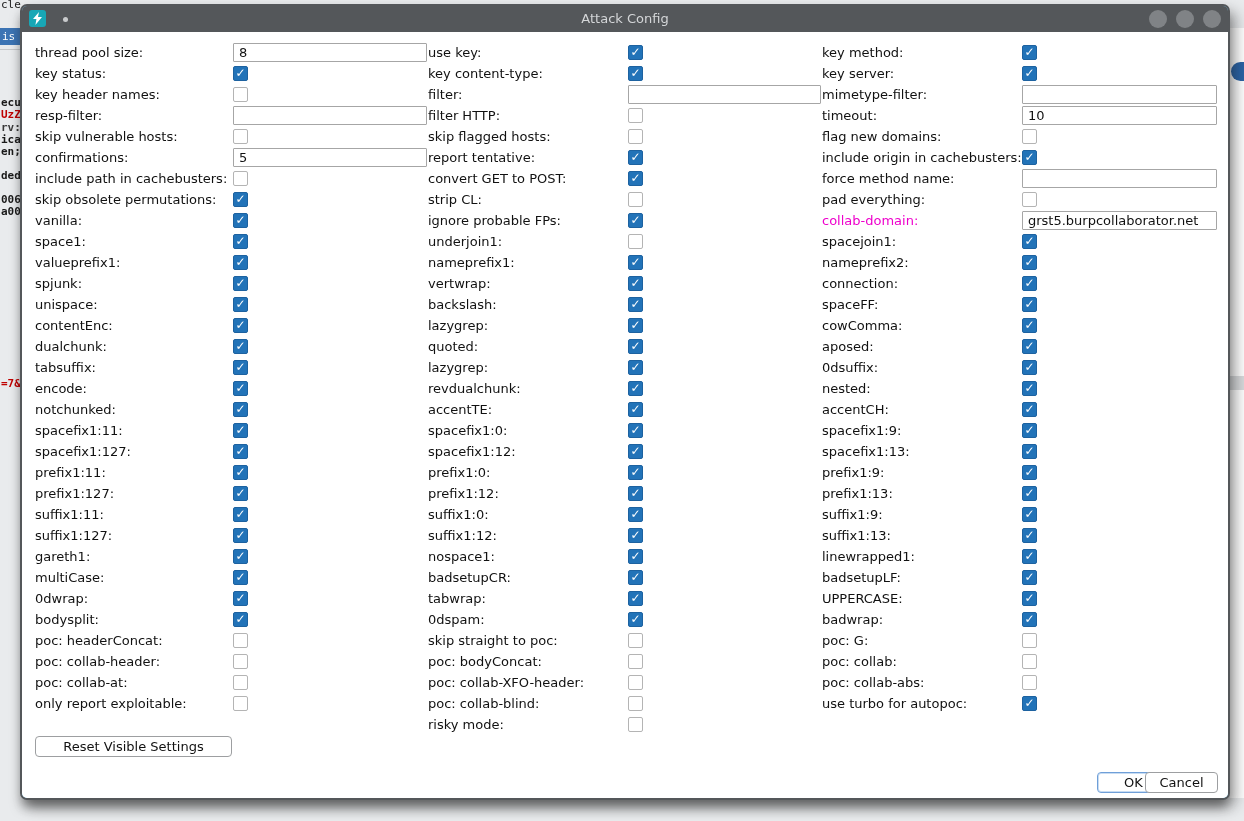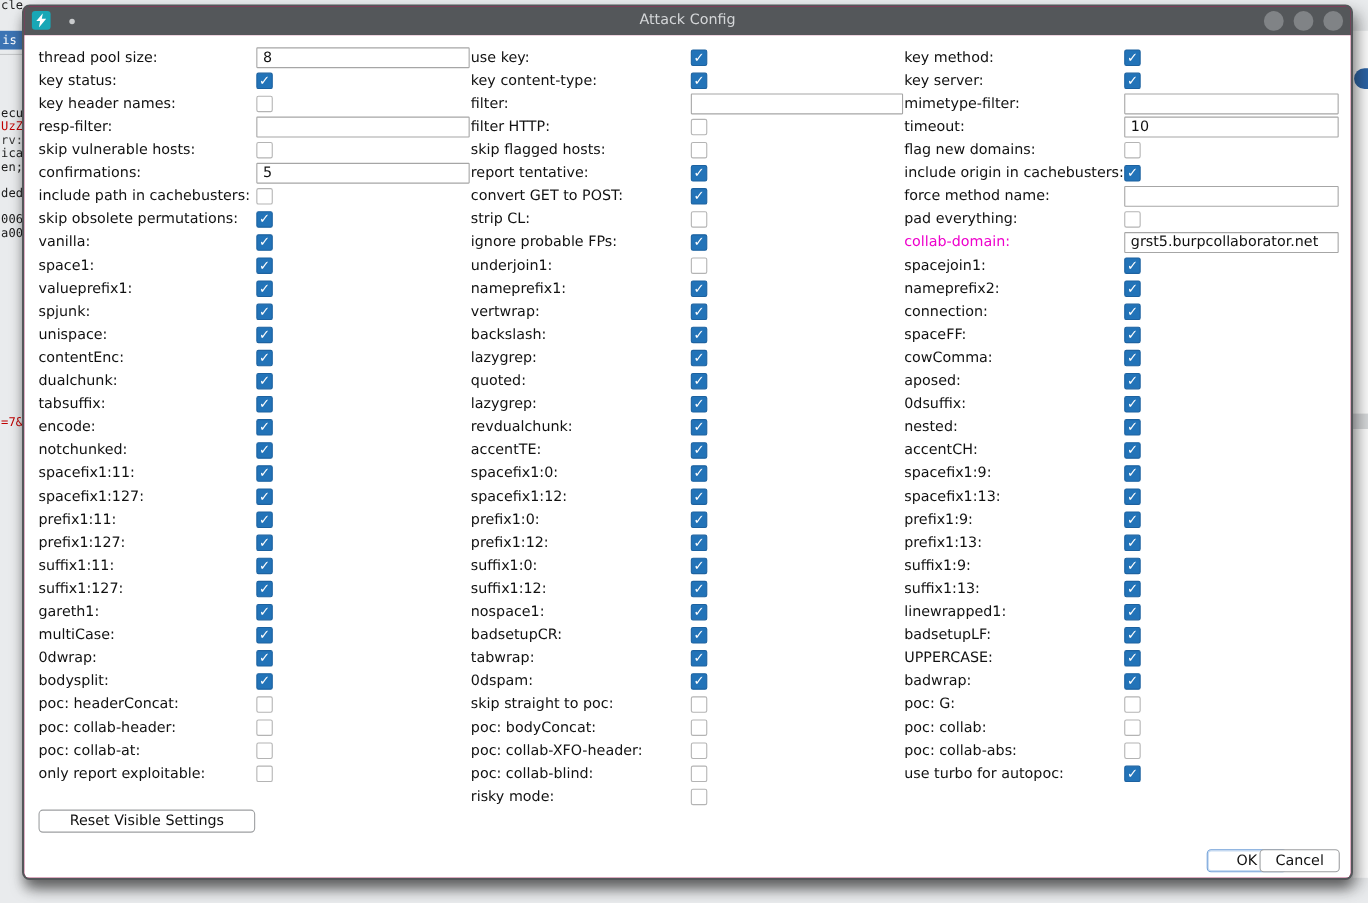--- a/index.html
+++ b/index.html
@@ -9,39 +9,39 @@
     overflow:hidden;
     background:#e9ebed;
     font-family:"DejaVu Sans","Liberation Sans",sans-serif;
     font-size:13px;color:#111;
   }
   
   .bg-topleft{position:absolute;left:1px;top:-2px;font-family:"DejaVu Sans Mono","Liberation Mono",monospace;font-size:11px;color:#222;}
   .bg-tab{position:absolute;left:0;top:28px;width:20px;height:17px;background:#3c74b4;color:#fff;
           font-family:"DejaVu Sans Mono","Liberation Mono",monospace;font-size:11px;line-height:17px;padding-left:2px;box-sizing:border-box;white-space:nowrap;overflow:hidden;}
   .bg-tabline{position:absolute;left:0;top:49px;width:20px;height:1px;background:#c6c8ca;}
-  .bg-left{position:absolute;left:0;top:0;width:20px;height:821px;margin:0;padding:0;list-style:none;}
+  .bg-left{position:absolute;left:0;top:0;width:20px;height:821px;margin:0;padding:0;list-style:none;font-weight:bold;}
   .bg-left span{position:absolute;left:1px;font-family:"DejaVu Sans Mono","Liberation Mono",monospace;font-size:11px;white-space:nowrap;}
   .bg-left span:nth-child(1){top:96px}
   .bg-left span:nth-child(2){top:108px}
   .bg-left span:nth-child(3){top:121px}
   .bg-left span:nth-child(4){top:133px}
   .bg-left span:nth-child(5){top:145px}
   .bg-left span:nth-child(6){top:169px}
   .bg-left span:nth-child(7){top:193px}
   .bg-left span:nth-child(8){top:205px}
   .bg-left span:nth-child(9){top:377px}
   .bg-right{position:absolute;right:0;top:28px;width:14px;height:770px;background:#ffffff;}
   .bg-right .pill{position:absolute;right:0;top:34px;width:13px;height:19px;background:#2a63a6;border-radius:10px 0 0 10px;}
   .bg-right .band{position:absolute;right:0;top:348px;width:14px;height:14px;background:#d9dbdd;}
   
   .dialog{
     position:absolute;left:20px;top:4px;width:1210px;height:796px;
     box-sizing:border-box;border:2px solid #54575a;border-radius:7px;
-    background:#be185d;overflow:hidden;
+    background:#7dd3fc;overflow:hidden;
     box-shadow:0 9px 12px -2px rgba(30,30,30,.55),7px 7px 14px rgba(30,30,30,.30);
   }
   .titlebar{position:relative;height:26px;background:#54575a;}
   .titlebar .appicon{position:absolute;left:7px;top:4px;width:17px;height:17px;border-radius:3px;background:#18a7b6;display:flex;align-items:center;justify-content:center;}
   .titlebar .dot{position:absolute;left:41px;top:11px;width:5px;height:5px;border-radius:50%;background:#c9cbcd;}
   .titlebar .title{position:absolute;left:0;right:0;top:0;height:26px;line-height:26px;text-align:center;color:#d4d6d8;font-size:13px;}
   .titlebar .winbtns{position:absolute;right:7px;top:4px;display:flex;gap:9px;}
   .titlebar .winbtns i{width:18px;height:18px;border-radius:50%;background:#808386;}
   
   .content{position:relative;height:766px;background:#fff;}

